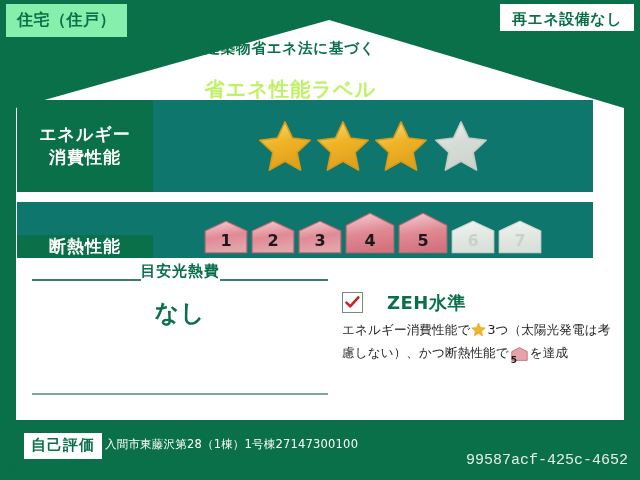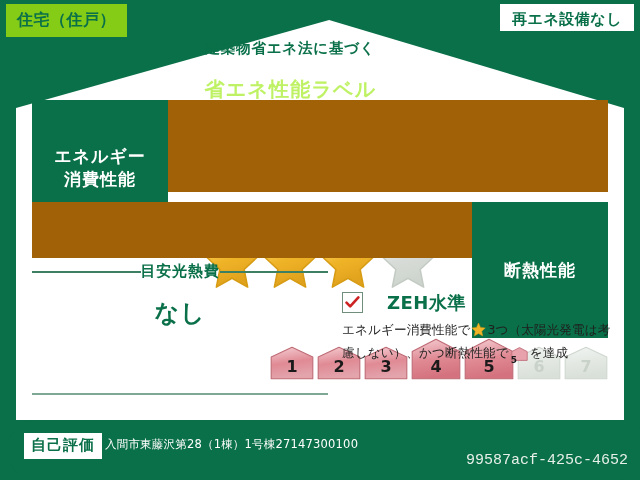--- a/index.html
+++ b/index.html
@@ -35,21 +35,21 @@
     height: 400px;
     background: #ffffff;
     clip-path: polygon(0% 22.0%, 51.5%  0%, 100% 22.0%, 100% 100%, 0% 100%);
   }
 
   
   .badge-left {
     position: absolute;
     left: 6px;
     top: 4px;
-    background: #84cc16;
+    background: #86efac;
     color: #0a7049;
     font-weight: bold;
     font-size: 16px;
     line-height: 1;
     padding: 8px 11px 9px 11px;
     letter-spacing: 0.5px;
     z-index: 6;
   }
   
   .badge-right {
@@ -87,27 +87,26 @@
     font-size: 20px;
     font-weight: bold;
     letter-spacing: 1.2px;
     line-height: 1.25;
     margin-top: 20px;
   }
 
   
   .perf-row {
     position: absolute;
-    left: 32px;
+    left: 17px;
     width: 576px;
     display: flex;
     align-items: stretch;
-    background: #a16207;
+    background: #0f766e;
     z-index: 5;
-    flex-direction: column;
   }
   .perf-row.row-energy { top: 100px; height: 92px; }
   .perf-row.row-insul  { top: 202px; height: 56px; align-items: flex-end; }
 
   .perf-label {
     background: #0a7049;
     color: #ffffff;
     font-weight: bold;
     font-size: 17px;
     line-height: 1.35;
@@ -164,21 +163,21 @@
   
   .cost-section {
     position: absolute;
     left: 32px;
     top: 262px;
     width: 296px;
     z-index: 5;
   }
   .cost-heading {
     display: flex;
-    align-items: center;
+    align-items: flex-end;
     color: #0a7049;
     font-weight: bold;
     font-size: 15px;
     letter-spacing: 0.8px;
   }
   .cost-heading .rule {
     flex: 1 1 auto;
     height: 2px;
     background: #3d7f63;
   }

